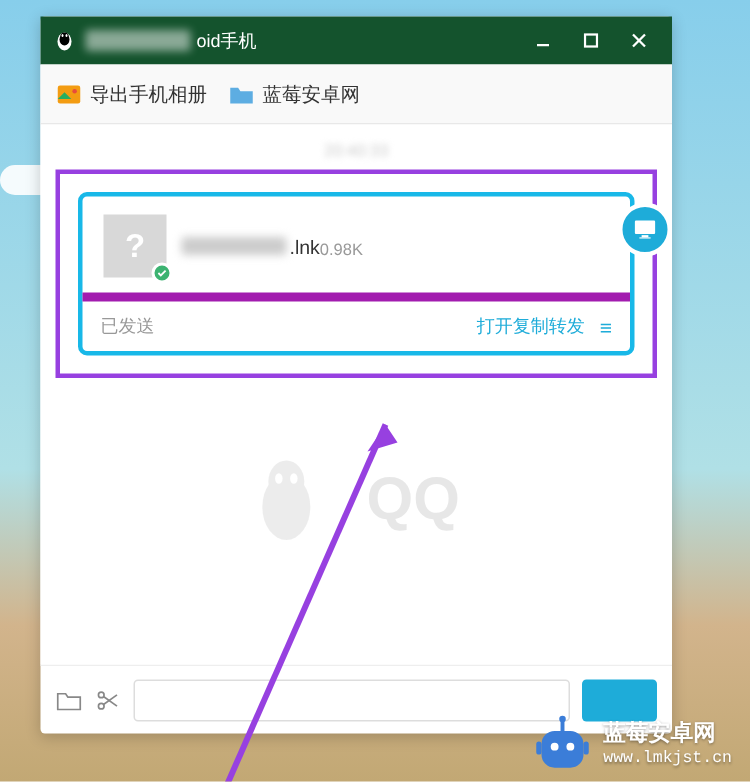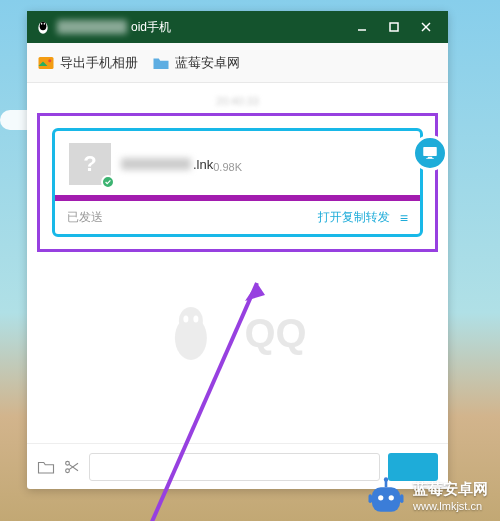--- a/index.html
+++ b/index.html
@@ -39,21 +39,21 @@
     .qq-letters { font-size: 40px; font-weight: bold; color: #666; margin-left: 4px; }
     .arrow-annotation { position: absolute; top: 190px; left: 80px; width: 180px; height: 270px; pointer-events: none; }
     .input-bar { height: 46px; border-top: 1px solid #eee; display: flex; align-items: center; padding: 0 10px; gap: 8px; }
     .input-icon { width: 18px; height: 18px; cursor: pointer; color: #888; }
     .input-field { flex: 1; height: 28px; border: 1px solid #ddd; border-radius: 3px; padding: 0 8px; font-size: 12px; outline: none; }
     .send-btn { width: 50px; height: 28px; background: #1eacd9; border-radius: 3px; cursor: pointer; }
     .footer-badge { position: absolute; bottom: 4px; right: 12px; display: flex; align-items: center; color: #fff; }
     .footer-robot { width: 42px; height: 42px; margin-right: 6px; }
     .footer-text { display: flex; flex-direction: column; line-height: 1.3; }
     .footer-title { font-size: 15px; font-weight: bold; text-shadow: 0 1px 2px rgba(0,0,0,0.4); }
-    .footer-url { font-size: 11px; text-shadow: 0 1px 2px rgba(0,0,0,0.4); }
+    .footer-url { font-size: 11px; text-shadow: 0 1px 2px rgba(0,0,0,0.4); font-family: Liberation Mono, monospace; }
     .clouds { position: absolute; top: 110px; left: 0; width: 40px; height: 20px; background: rgba(255,255,255,0.9); border-radius: 20px; }
   </style>
 </head>
 <body>
 
 <div class="clouds"></div>
 
 <div class="window">
   <div class="titlebar">
     <svg class="tb-icon" viewBox="0 0 24 24">

